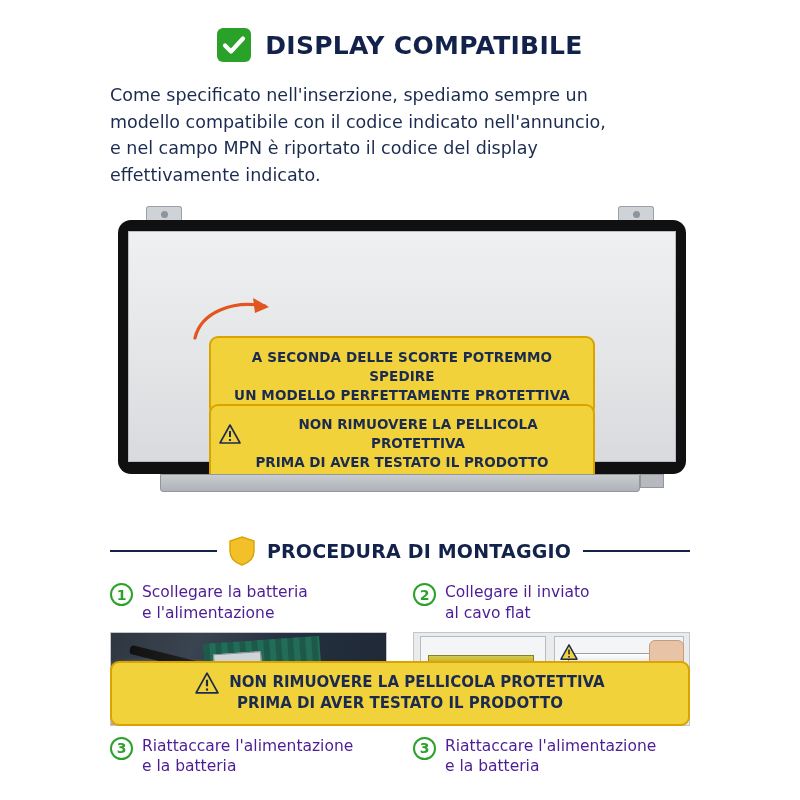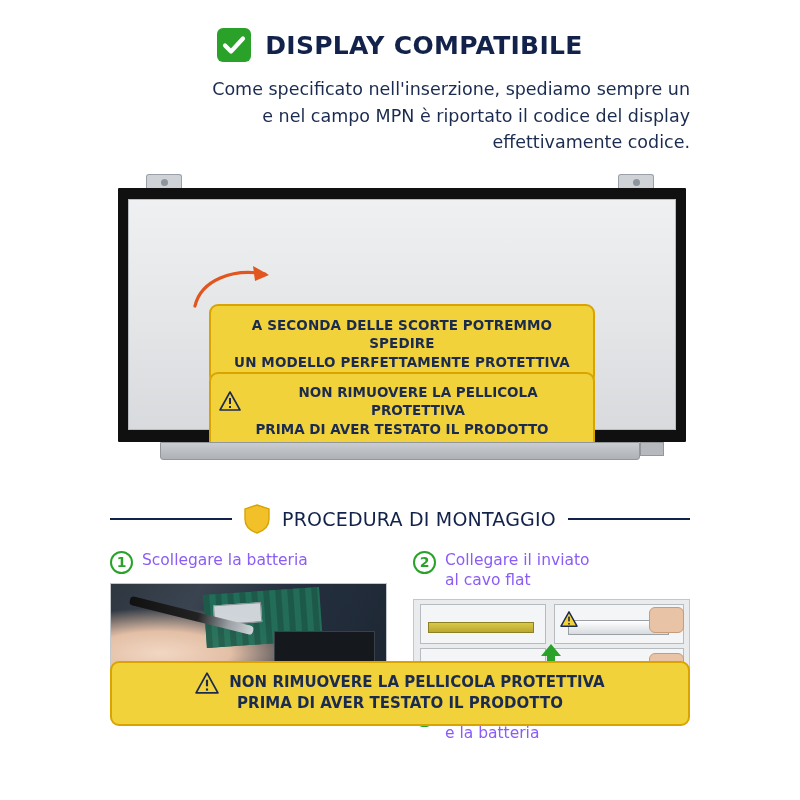--- a/index.html
+++ b/index.html
@@ -46,22 +46,22 @@
   .check-box svg { position: absolute; left: 0; top: 0; }
   .header-title {
     font-size: 25px;
     font-weight: bold;
     color: #12224a;
     letter-spacing: 0.3px;
     white-space: nowrap;
   }
 
   .intro {
-    margin-top: 14px;
-    text-align: right;
+    margin-top: 20px;
+    text-align: left;
     font-size: 17.5px;
     line-height: 1.52;
     color: #1b2b50;
   }
 
   
   .panel-wrap {
     margin-top: 18px;
     position: relative;
     height: 300px;
@@ -89,21 +89,21 @@
     border-radius: 50%;
     background: #8e949c;
   }
   .screen-outer {
     position: absolute;
     top: 14px;
     left: 8px;
     right: 4px;
     height: 254px;
     background: #101010;
-    border-radius: 1px;
+    border-radius: 13px;
     padding: 11px 10px 12px 10px;
     box-sizing: border-box;
   }
   .screen-inner {
     width: 100%;
     height: 100%;
     background: linear-gradient(180deg, #eef0f1 0%, #e3e5e7 55%, #d8dadd 100%);
     border: 1px solid #b9bdc2;
     box-sizing: border-box;
     position: relative;
@@ -167,21 +167,21 @@
   
   .section-head {
     margin-top: 30px;
     display: flex;
     align-items: center;
     gap: 12px;
   }
   .rule { flex: 1; height: 2px; background: #12224a; }
   .section-title {
     font-size: 19px;
-    font-weight: normal;
+    font-weight: bold;
     color: #12224a;
     white-space: nowrap;
     letter-spacing: 0.2px;
   }
   .shield { flex: none; }
 
   
   .steps {
     margin-top: 16px;
     display: flex;
@@ -204,21 +204,21 @@
     font-weight: bold;
     display: flex;
     align-items: center;
     justify-content: center;
     margin-top: 1px;
     box-sizing: border-box;
   }
   .step-text {
     font-size: 15.5px;
     line-height: 1.3;
-    color: #8b5cf6;
+    color: #4c1d95;
   }
   .photo {
     margin-top: 9px;
     height: 92px;
     border: 1px solid #c3c7cc;
     position: relative;
     overflow: hidden;
     background: #cfd3d6;
   }
   .photo-a {
@@ -330,22 +330,23 @@
       <div class="check-box">
         <svg width="34" height="34" viewBox="0 0 34 34">
           <path d="M8 17.5 L14 23.5 L26 10.5" fill="none" stroke="#ffffff" stroke-width="4.2" stroke-linecap="round" stroke-linejoin="round"></path>
         </svg>
       </div>
       <div class="header-title">DISPLAY COMPATIBILE</div>
     </div>
 
     <div class="intro">
       <div>Come specificato nell'inserzione, spediamo sempre un</div>
+      <div>modello compatibile con il codice indicato nell'annuncio,</div>
       <div>e nel campo MPN è riportato il codice del display</div>
-      <div>effettivamente codice.</div>
+      <div>effettivamente indicato.</div>
     </div>
 
     <div class="panel-wrap">
       <div class="brackets-left"></div>
       <div class="brackets-right"></div>
 
       <div class="screen-outer">
         <div class="screen-inner">
 
           <svg class="arrow-svg" width="90" height="48" viewBox="0 0 90 48">
@@ -385,20 +386,21 @@
       <div class="rule"></div>
     </div>
 
     <div class="steps">
 
       <div class="col">
         <div class="step-row">
           <div class="num">1</div>
           <div class="step-text">
             <div>Scollegare la batteria</div>
+            <div>e l'alimentazione</div>
           </div>
         </div>
 
         <div class="photo photo-a">
           <div class="pcb"></div>
           <div class="batt"></div>
           <div class="screwdriver"></div>
           <svg class="white-arrow" width="60" height="28" viewBox="0 0 60 28" style="left:50%; top:56%;">
             <path d="M0 9 L34 9 L34 1 L58 14 L34 27 L34 19 L0 19 Z" fill="#ffffff"></path>
           </svg>

